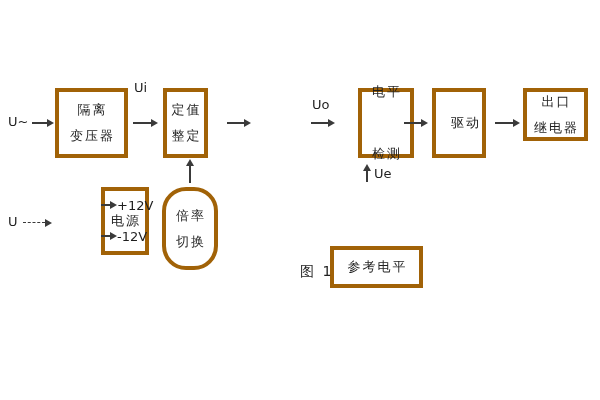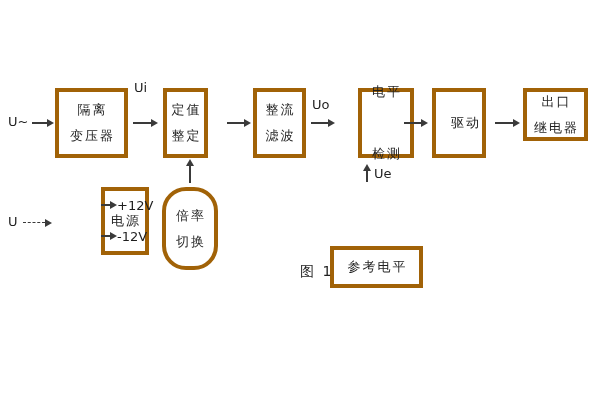--- a/index.html
+++ b/index.html
@@ -62,24 +62,20 @@
   <div class="blk" style="left:55px;top:88px;width:73px;height:70px;">
     <span>隔离</span>
     <span>变压器</span>
   </div>
 
   <div class="blk" style="left:163px;top:88px;width:45px;height:70px;">
     <span>定值</span>
     <span>整定</span>
   </div>
 
-  <div class="blk" style="left:253px;top:88px;width:53px;height:70px;">
-    <span>整流</span>
-    <span>滤波</span>
-  </div>
 
   <div class="blk" style="left:358px;top:88px;width:56px;height:70px;gap:36px;">
     <span>电平</span>
     <span>检测</span>
   </div>
 
   <div class="blk" style="left:432px;top:88px;width:54px;height:70px;padding-left:12px;">
     <span>驱动</span>
   </div>
 

